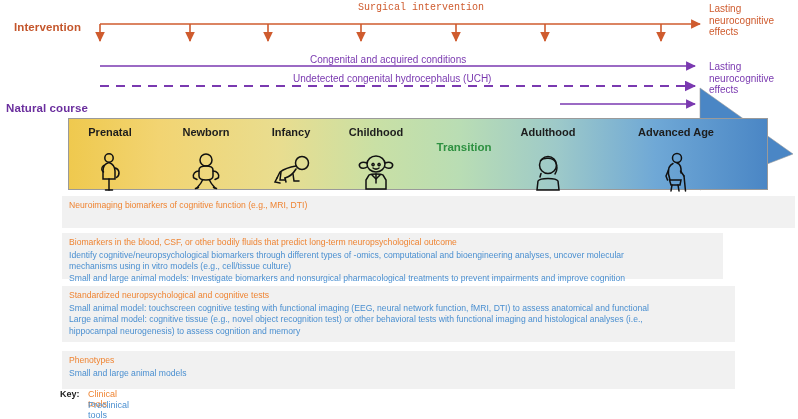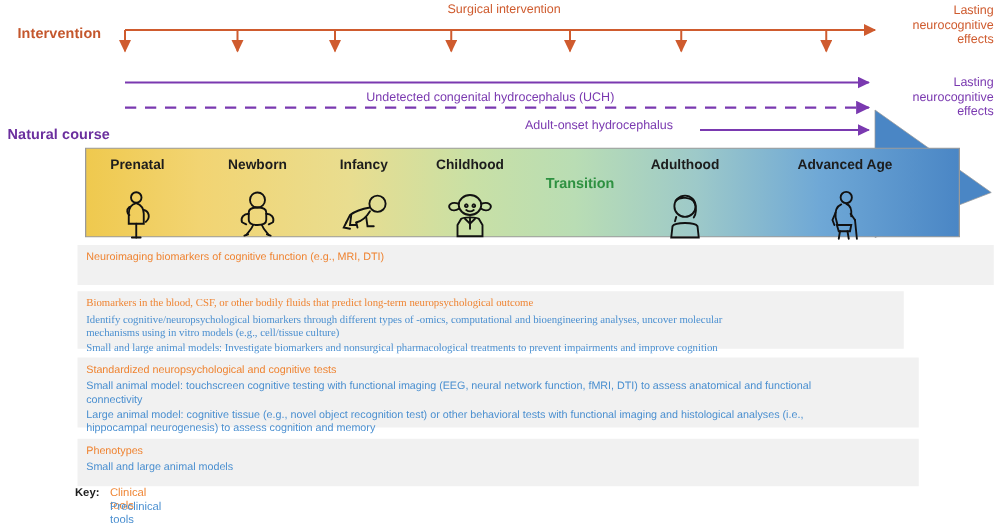--- a/index.html
+++ b/index.html
@@ -42,32 +42,32 @@
     width: 798px; height: 419px;
     pointer-events: none;
   }
 
   
   .cap {
     font-size: 10px;
     white-space: nowrap;
     line-height: 12px;
   }
-  .cap-orange { color: #cf5b2e; }
+  .cap-orange { color: #cf5b2e; font-family: Liberation Mono, monospace; }
   .cap-purple { color: #7a39b0; }
 
   #cap-surgical { left: 358px; top: 2px; }
   #cap-congenital { left: 310px; top: 54px; }
   #cap-uch { left: 293px; top: 73px; }
   #cap-adult { left: 420px; top: 95px; }
 
   .endcap {
     font-size: 10px;
     line-height: 11.5px;
-    text-align: right;
+    text-align: left;
     width: 86px;
   }
   #endcap-intervention { left: 709px; top: 3px; color: #cf5b2e; }
   #endcap-natural { left: 709px; top: 61px; color: #7a39b0; }
 
   
   #stage-bar-wrap { left: 68px; top: 118px; width: 700px; height: 72px; }
   #stage-bar-svg { display:block; }
 
   .stage {
@@ -110,21 +110,21 @@
     white-space: nowrap;
   }
   .panel-line {
     color: #4a8fd0;
     font-size: 8.6px;
     line-height: 11.6px;
     margin: 0;
   }
 
   #panel-1 { top: 196px; width: 733px; height: 32px; }
-  #panel-2 { top: 233px; width: 661px; height: 46px; font-family: Liberation Serif, serif; }
+  #panel-2 { top: 233px; width: 661px; height: 46px; }
   #panel-3 { top: 286px; width: 673px; height: 56px; }
   #panel-4 { top: 351px; width: 673px; height: 38px; }
 
   
   #key { position: absolute; left: 60px; top: 389px; font-size: 9px; }
   #key-label {
     position: absolute; left: 0; top: 0;
     font-weight: bold; color: #1d1d1d; font-size: 9px;
   }
   #key-clinical {
@@ -184,24 +184,24 @@
       <line x1="100" y1="86" x2="695" y2="86" stroke="#7a39b0" stroke-width="1.8" stroke-dasharray="9 7" marker-end="url(#arrow-purple)"></line>
 
       <line x1="560" y1="104" x2="695" y2="104" stroke="#7a39b0" stroke-width="1.6" marker-end="url(#arrow-purple)"></line>
     </g>
 
     <polygon points="700,88 793,154 700,190" fill="#4a86c5" stroke="#9a9a9a" stroke-width="0.6"></polygon>
   </svg>
 
   <div class="abs cap cap-orange" id="cap-surgical">Surgical intervention</div>
 
+  <div class="abs cap cap-purple" id="cap-congenital">Congenital and acquired conditions</div>
 
   <div class="abs cap cap-purple" id="cap-uch">Undetected congenital hydrocephalus (UCH)</div>
 
-  <div class="abs cap cap-purple" id="cap-adult">Adult-onset hydrocephalus</div>
 
   <div class="abs endcap" id="endcap-intervention">Lasting neurocognitive effects</div>
 
   <div class="abs endcap" id="endcap-natural">Lasting neurocognitive effects</div>
 
   <div class="abs" id="stage-bar-wrap">
     <svg id="stage-bar-svg" width="700" height="72" viewBox="0 0 700 72">
       <rect x="0.5" y="0.5" width="699" height="71" fill="url(#stage-grad)" stroke="#9a9a9a" stroke-width="1"></rect>
     </svg>
   </div>
@@ -311,21 +311,20 @@
   <div class="panel" id="panel-2">
     <p class="panel-head">Biomarkers in the blood, CSF, or other bodily fluids that predict long-term neuropsychological outcome</p>
     <p class="panel-line">Identify cognitive/neuropsychological biomarkers through different types of -omics, computational and bioengineering analyses, uncover molecular</p>
     <p class="panel-line">mechanisms using in vitro models (e.g., cell/tissue culture)</p>
     <p class="panel-line">Small and large animal models: Investigate biomarkers and nonsurgical pharmacological treatments to prevent impairments and improve cognition</p>
   </div>
 
   <div class="panel" id="panel-3">
     <p class="panel-head">Standardized neuropsychological and cognitive tests</p>
     <p class="panel-line">Small animal model: touchscreen cognitive testing with functional imaging (EEG, neural network function, fMRI, DTI) to assess anatomical and functional</p>
-    <p class="panel-line">connectivity</p>
     <p class="panel-line">Large animal model: cognitive tissue (e.g., novel object recognition test) or other behavioral tests with functional imaging and histological analyses (i.e.,</p>
     <p class="panel-line">hippocampal neurogenesis) to assess cognition and memory</p>
   </div>
 
   <div class="panel" id="panel-4">
     <p class="panel-head">Phenotypes</p>
     <p class="panel-line">Small and large animal models</p>
   </div>
 
   <div id="key">

